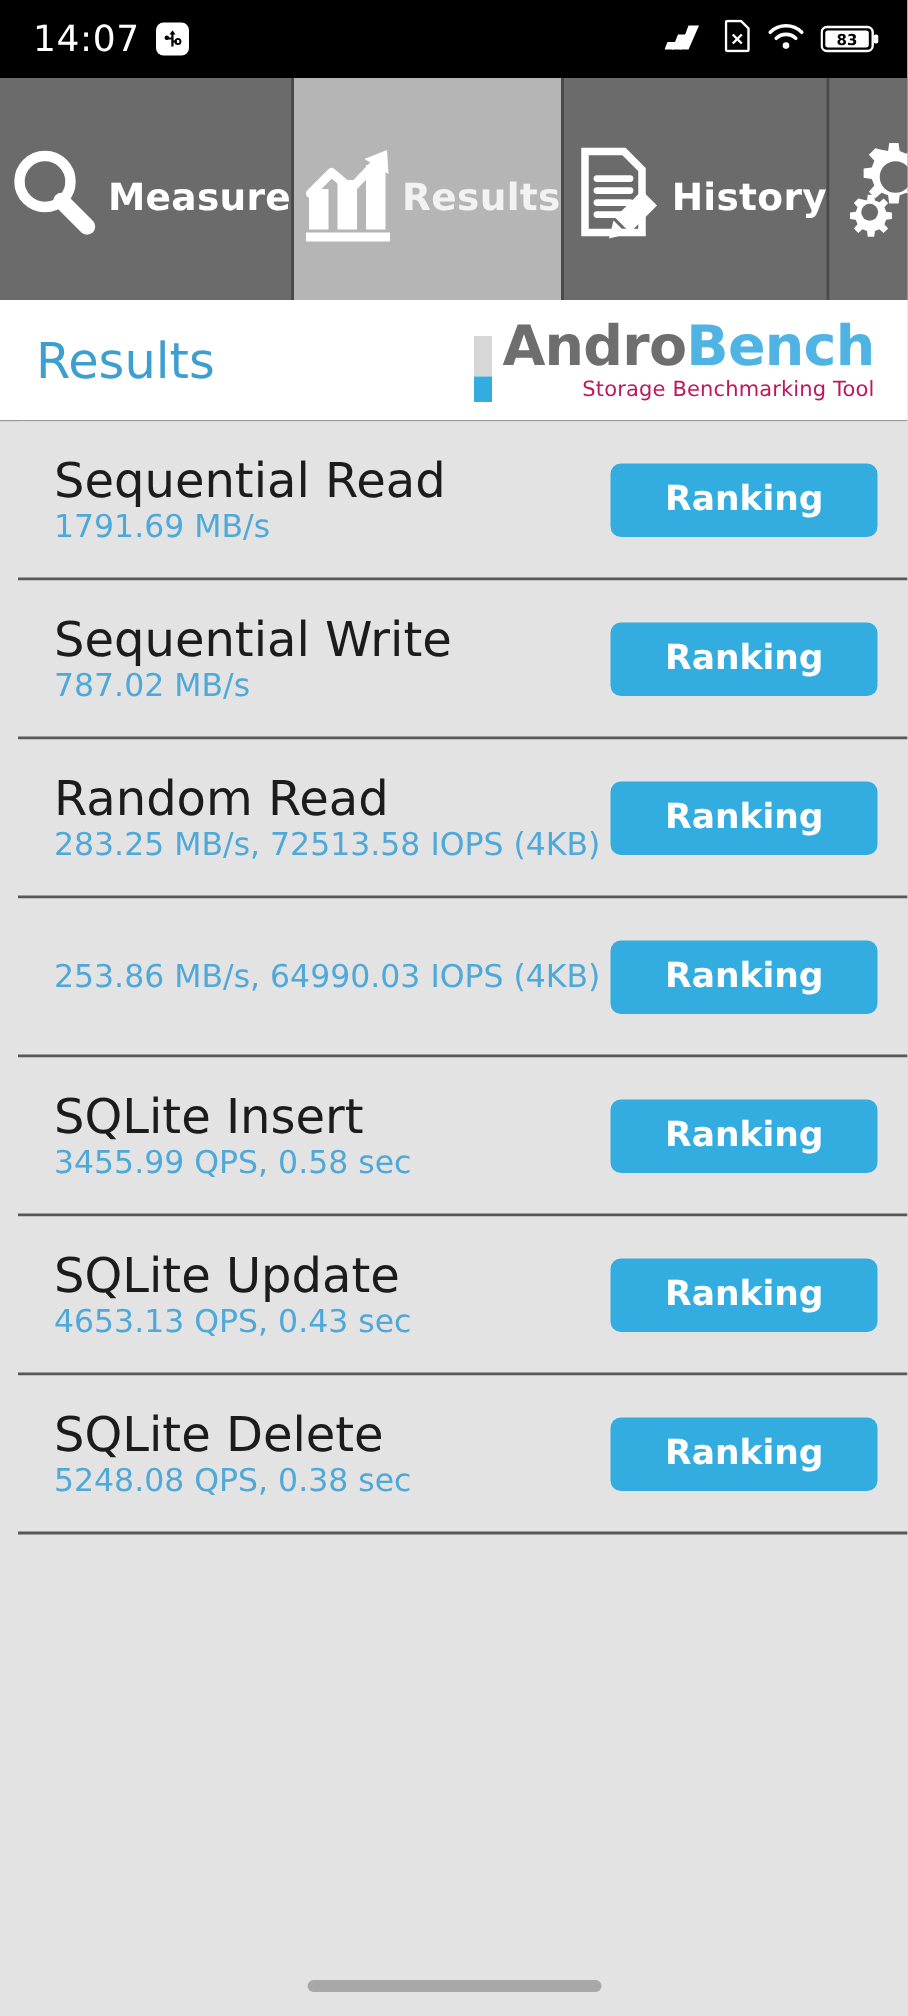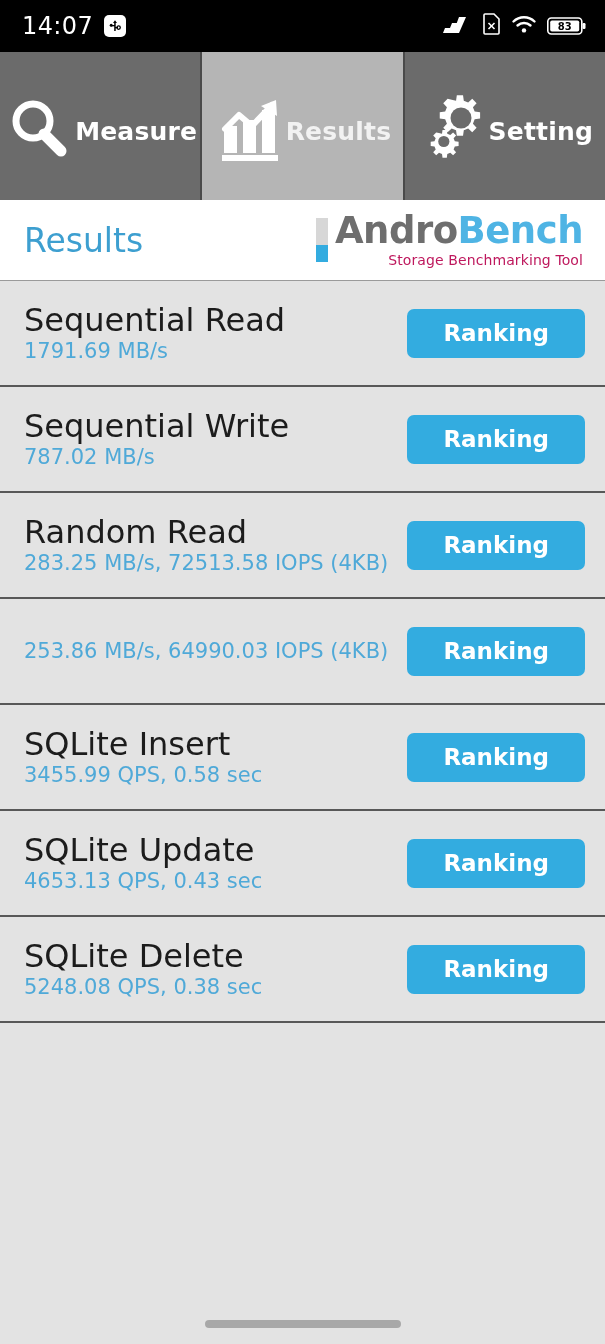--- a/index.html
+++ b/index.html
@@ -41,36 +41,36 @@
   }
   .tab.active .tab-label { color:#f2f2f2; }
 
   
   .header {
     background:#fff; height:81px; flex:0 0 81px;
     display:flex; align-items:center; justify-content:space-between;
     padding:0 22px 0 24px; border-bottom:1px solid #9a9a9a;
   }
   .page-title { color:#3d9fd0; font-size:33px; font-weight:400; }
-  .logo { display:flex; align-items:center; gap:7px; }
+  .logo { display:flex; align-items:flex-end; gap:7px; }
   .logo-bar { width:12px; height:44px; display:flex; flex-direction:column; }
   .logo-bar .top { flex:1; background:#d7d7d7; }
   .logo-bar .bot { height:17px; background:#33ace0; }
   .logo-text { display:flex; flex-direction:column; align-items:flex-end; }
   .logo-main { font-size:37px; font-weight:bold; line-height:1; letter-spacing:-.5px; }
   .logo-andro { color:#6e6e6e; }
   .logo-bench { color:#4fb4e4; }
   .logo-sub { font-size:14px; color:#be185d; margin-top:3px; letter-spacing:.1px; }
 
   
   .list { background:#e3e3e3; flex:1 1 auto; display:flex; flex-direction:column; }
   .row {
     height:106px; flex:0 0 106px; position:relative;
     display:flex; align-items:center; justify-content:space-between;
-    padding:0 20px 0 24px; border-bottom:2px solid #585858; background:#e3e3e3;
+    padding:0 20px 0 24px; border-bottom:2px solid #585858; background:#e3e3e3;margin-left:12px;
   }
   .row-texts { display:flex; flex-direction:column; justify-content:center; gap:3px; }
   .row-title { font-size:32px; color:#1c1c1c; font-weight:400; line-height:1.05; }
   .row-value { font-size:21px; color:#4fa9d8; line-height:1.05; }
   .ranking-btn {
     background:#33ace0; color:#fff; border:none; border-radius:7px;
     font-size:23px; font-weight:bold; padding:13px 36px;
     font-family:"DejaVu Sans", sans-serif; cursor:pointer; line-height:1;
   }
   .list-filler { flex:1 1 auto; background:#e3e3e3; }
@@ -163,20 +163,38 @@
             <rect x="48" y="17" width="13" height="43"></rect>
             <rect x="8" y="62" width="56" height="6"></rect>
           </g>
           <polyline points="11,36 25,22 38,33 58,12" fill="none" stroke="#fff" stroke-width="6" stroke-linejoin="round" stroke-linecap="round"></polyline>
           <polygon points="62,7 63,23 47,13" fill="#fff"></polygon>
         </svg>
       </span>
       <span class="tab-label">Results</span>
     </div>
 
+    <div class="tab">
+      <span class="tab-icon">
+        <svg width="72" height="72" viewBox="0 0 72 72">
+          <path d="M14 8 h26 l12 12 v42 H14 z" fill="none" stroke="#fff" stroke-width="5"></path>
+          <g stroke="#fff" stroke-width="4.5" stroke-linecap="round">
+            <line x1="22" y1="26" x2="44" y2="26"></line>
+            <line x1="22" y1="34" x2="44" y2="34"></line>
+            <line x1="22" y1="42" x2="44" y2="42"></line>
+            <line x1="22" y1="50" x2="38" y2="50"></line>
+          </g>
+          <g fill="#fff">
+            <polygon points="52,34 62,44 44,62 34,52"></polygon>
+            <polygon points="33,54 42,63 30,66"></polygon>
+          </g>
+        </svg>
+      </span>
+      <span class="tab-label">History</span>
+    </div>
 
     <div class="tab">
       <span class="tab-icon">
         <svg width="72" height="72" viewBox="0 0 72 72">
           <g fill="#fff">
             <path d="M44 8 l4.5 1 .8 -5.6 h6.4 l.8 5.6 4.5 1.8 4.2 -3.8 4.5 4.5 -3.8 4.2 1.8 4.5 5.6 .8 v6.4
                      l-5.6 .8 -1.8 4.5 3.8 4.2 -4.5 4.5 -4.2 -3.8 -4.5 1.8 -.8 5.6 h-6.4 l-.8 -5.6 -4.5 -1.8
                      -4.2 3.8 -4.5 -4.5 3.8 -4.2 -1.8 -4.5 -5.6 -.8 v-6.4 l5.6 -.8 1.8 -4.5 -3.8 -4.2 4.5 -4.5 z" transform="translate(-8,-1) scale(0.97)"></path>
           </g>
           <circle cx="44" cy="25" r="10.5" fill="#6b6b6b"></circle>

